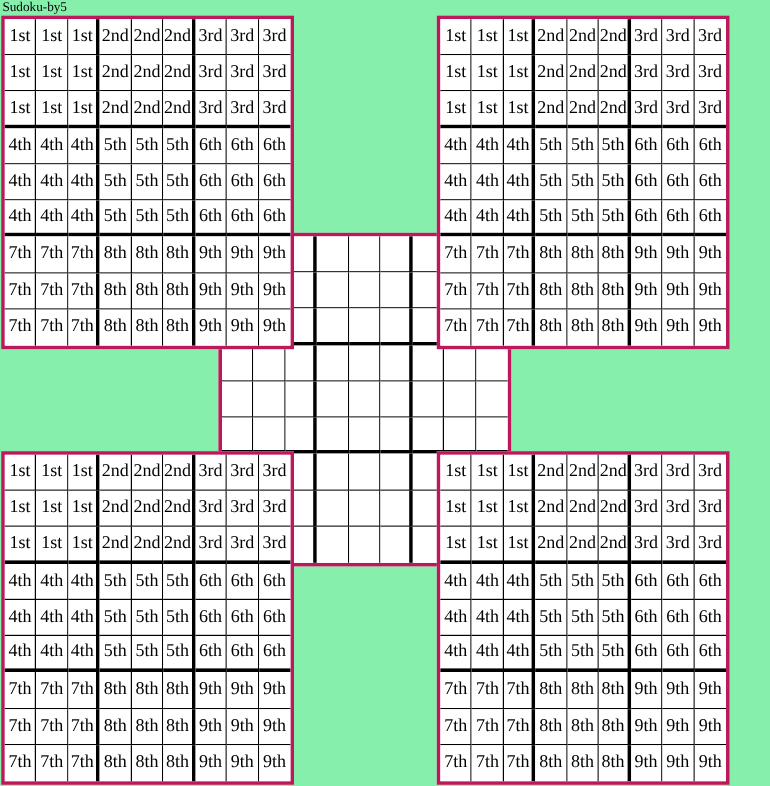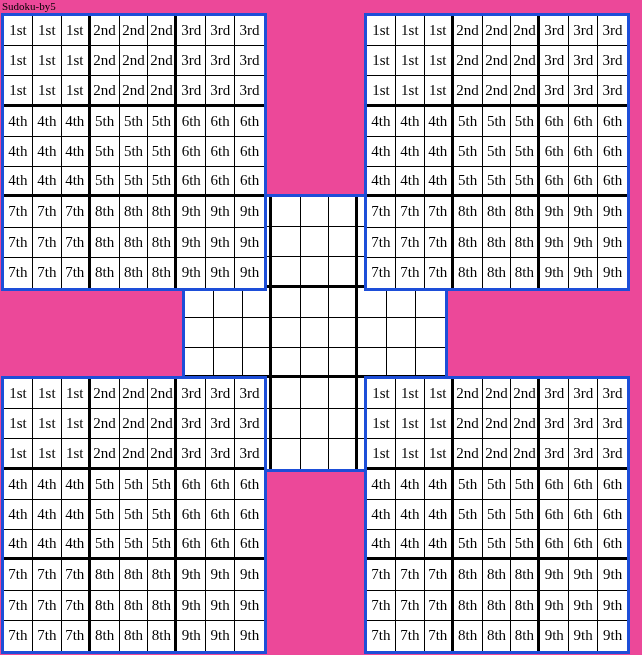--- a/index.html
+++ b/index.html
@@ -1,32 +1,32 @@
 <!DOCTYPE html>
 <html><head>
 <meta charset="utf-8">
 <style>
   html,body{margin:0;padding:0;background:#ffffff;}
   .board{
     position:relative;
     width:642px;height:655px;
-    background:#ec4899;
+    background:#86efac;
     font-family:"Liberation Serif", serif;
     overflow:hidden;
   }
   .title{
     position:absolute;left:2px;top:0px;
     font-size:11px;line-height:12px;color:#000000;
     white-space:nowrap;
   }
   .grid{
     position:absolute;
-    width:266px;height:278px;
+    width:244px;height:278px;
     box-sizing:border-box;
-    border:3px solid #1d4ed8;
+    border:3px solid #be185d;
     background:#ffffff;
     display:grid;
     grid-template-columns:repeat(9,1fr);
     grid-template-rows:repeat(9,1fr);
   }
   .g-tl{left:1px;top:13px;z-index:2;}
   .g-tr{left:364px;top:13px;z-index:2;}
   .g-bl{left:1px;top:376px;z-index:2;}
   .g-br{left:364px;top:376px;z-index:2;}
   .g-c {left:182px;top:194px;z-index:1;}

